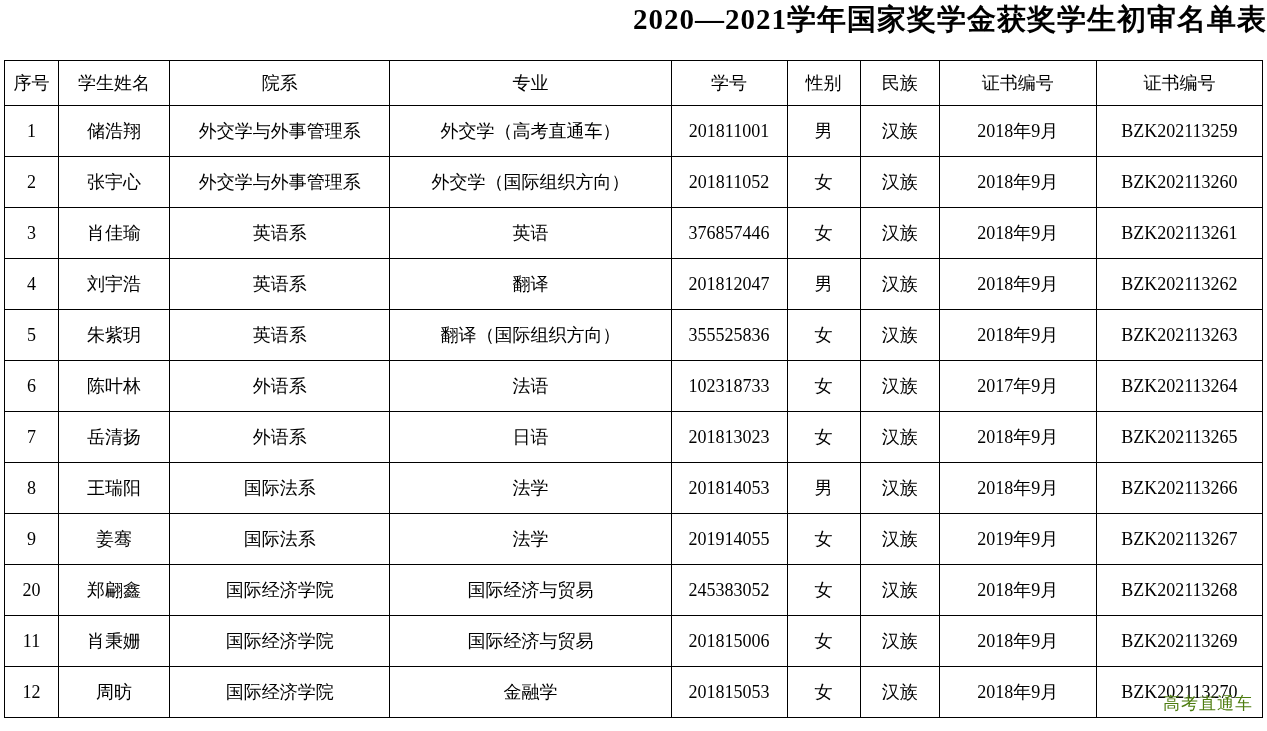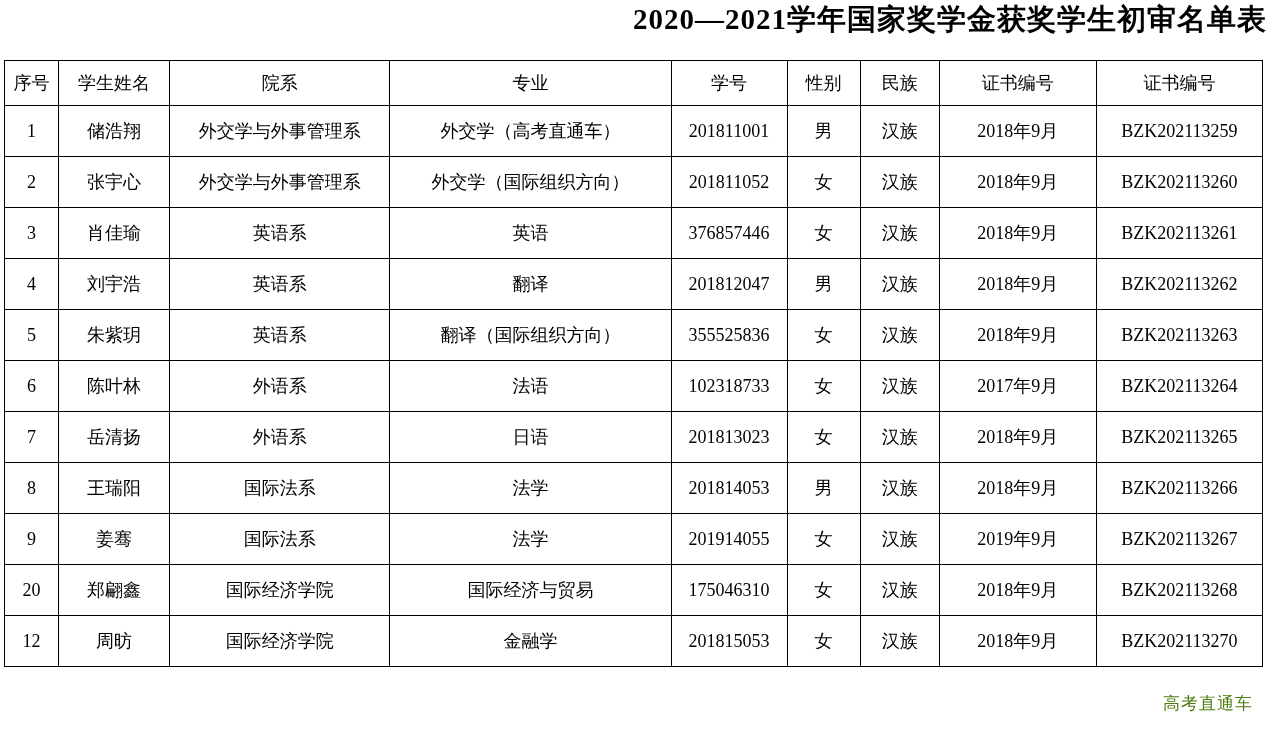--- a/index.html
+++ b/index.html
@@ -207,25 +207,36 @@
           <td class="gender-cell">女</td>
           <td class="ethnic-cell">汉族</td>
           <td class="enroll-cell">2019年9月</td>
           <td class="cert-cell">BZK202113267</td>
         </tr>
         <tr>
           <td class="num-cell">20</td>
           <td class="name-cell">郑翩鑫</td>
           <td class="dept-cell">国际经济学院</td>
           <td class="major-cell">国际经济与贸易</td>
-          <td class="sid-cell">175046310</td>
+          <td class="sid-cell">245383052</td>
           <td class="gender-cell">女</td>
           <td class="ethnic-cell">汉族</td>
           <td class="enroll-cell">2018年9月</td>
           <td class="cert-cell">BZK202113268</td>
+        </tr>
+        <tr>
+          <td class="num-cell">11</td>
+          <td class="name-cell">肖秉姗</td>
+          <td class="dept-cell">国际经济学院</td>
+          <td class="major-cell">国际经济与贸易</td>
+          <td class="sid-cell">201815006</td>
+          <td class="gender-cell">女</td>
+          <td class="ethnic-cell">汉族</td>
+          <td class="enroll-cell">2018年9月</td>
+          <td class="cert-cell">BZK202113269</td>
         </tr>
         <tr>
           <td class="num-cell">12</td>
           <td class="name-cell">周昉</td>
           <td class="dept-cell">国际经济学院</td>
           <td class="major-cell">金融学</td>
           <td class="sid-cell">201815053</td>
           <td class="gender-cell">女</td>
           <td class="ethnic-cell">汉族</td>
           <td class="enroll-cell">2018年9月</td>

